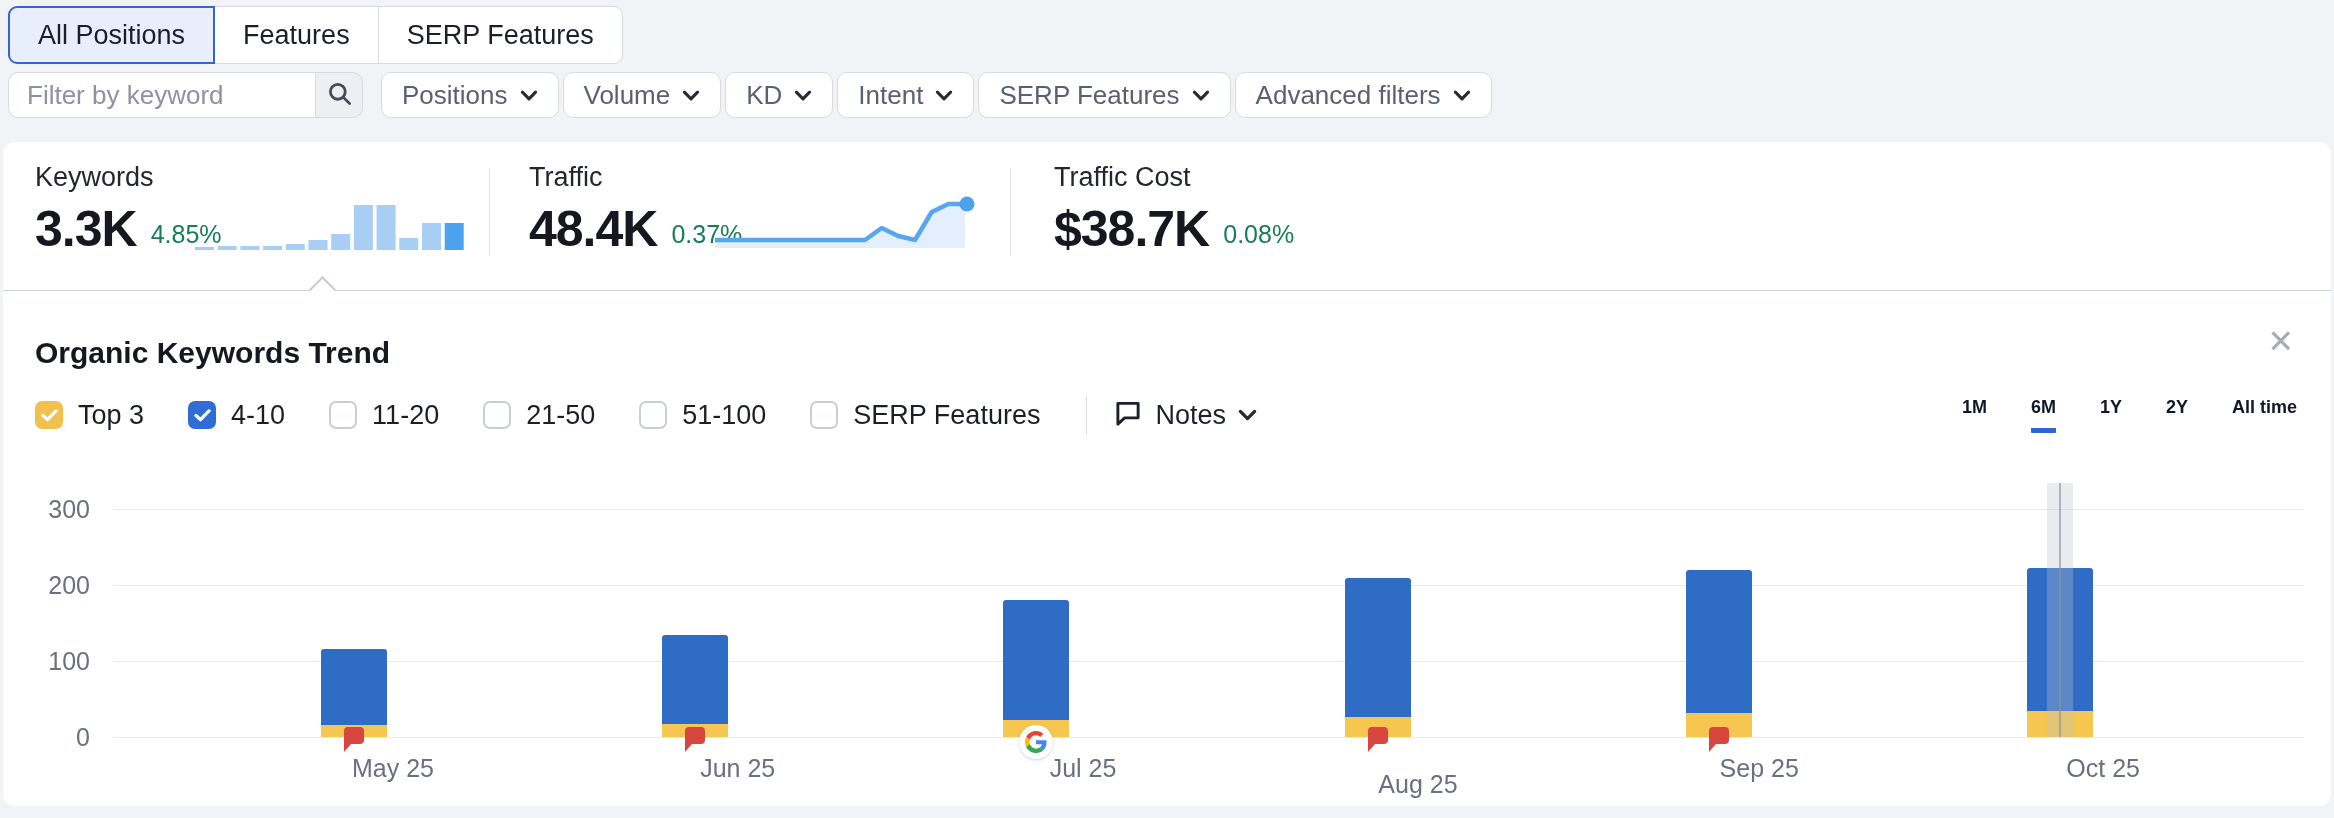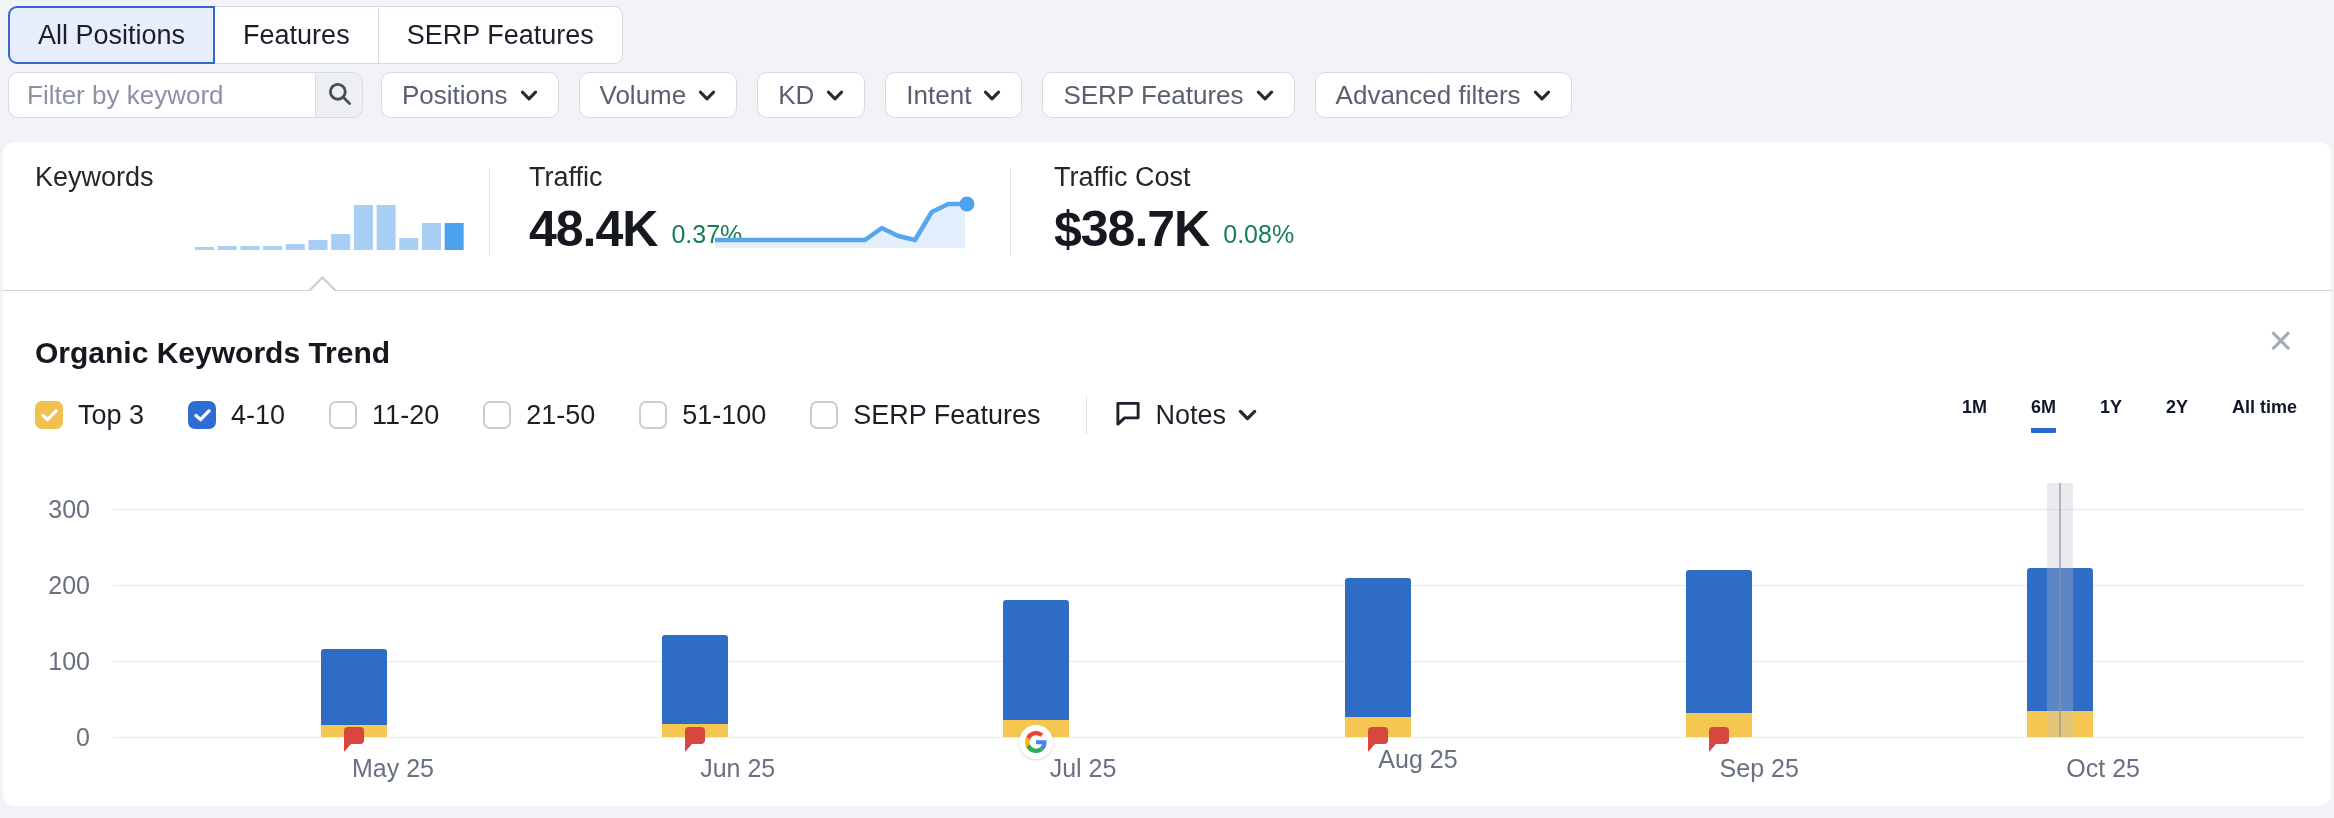--- a/index.html
+++ b/index.html
@@ -32,21 +32,21 @@
     width:307px; height:46px; border:1px solid #d6dae1; border-right:none;
     border-radius:10px 0 0 10px; padding:0 18px; font-size:26px; color:#30343f;
     font-family:inherit; background:#fff; outline:none;
   }
   .search-box input::placeholder { color:#8b92a3; }
   .search-btn {
     width:48px; height:46px; background:#edeff3; border:1px solid #d6dae1;
     border-radius:0 10px 10px 0; display:flex; align-items:center; justify-content:center;
     cursor:pointer;
   }
-  .dropdowns { display:flex; margin-left:18px; gap:20px; }
+  .dropdowns { display:flex; margin-left:18px; gap:4px; }
   .dd-btn {
     height:46px; background:#fff; border:1px solid #d6dae1; border-radius:10px;
     padding:0 20px; display:flex; align-items:center; gap:12px;
     font-size:26px; color:#596070; font-family:inherit; cursor:pointer;
   }
 
   
   .card {
     position:absolute; left:3px; right:3px; top:142px; bottom:12px;
     background:#fff; border-radius:12px;
@@ -181,20 +181,24 @@
           </svg>
         </span>
       </button>
     </div>
 </div>
 
 <div class="card">
 
   <div class="stat" style="left:32px;">
     <div class="stat-label">Keywords</div>
+    <div class="stat-valuerow">
+      <span class="stat-value">3.3K</span>
+      <span class="stat-change">4.85%</span>
+    </div>
   </div>
   <svg class="spark" style="left:192px;top:56px;" width="272" height="54" viewBox="0 0 272 54" id="kw-spark">
       <rect x="0.0" y="49" width="19" height="3" fill="#a8cef3"></rect>
       <rect x="22.7" y="48" width="19" height="4" fill="#a8cef3"></rect>
       <rect x="45.4" y="48" width="19" height="4" fill="#a8cef3"></rect>
       <rect x="68.1" y="48" width="19" height="4" fill="#a8cef3"></rect>
       <rect x="90.8" y="46" width="19" height="6" fill="#a8cef3"></rect>
       <rect x="113.5" y="42" width="19" height="10" fill="#a8cef3"></rect>
       <rect x="136.2" y="36" width="19" height="16" fill="#a8cef3"></rect>
       <rect x="158.9" y="7" width="19" height="45" fill="#a8cef3"></rect>
@@ -307,21 +311,21 @@
       <div class="bar-seg" style="left: 318px; width: 66px; top: 506.84px; height: 76px; background: rgb(47, 108, 198); border-radius: 3px 3px 0px 0px;"></div>
       <div class="xlabel" style="left: 271px; top: 612px;">May 25</div>
       <div class="bar-seg" style="left: 659.2px; width: 66px; top: 582.08px; height: 12.92px; background: rgb(245, 199, 80);"></div>
       <div class="bar-seg" style="left: 659.2px; width: 66px; top: 493.16px; height: 88.92px; background: rgb(47, 108, 198); border-radius: 3px 3px 0px 0px;"></div>
       <div class="xlabel" style="left: 612.2px; top: 612px;">Jun 25</div>
       <div class="bar-seg" style="left: 1000.4px; width: 66px; top: 577.52px; height: 17.48px; background: rgb(245, 199, 80);"></div>
       <div class="bar-seg" style="left: 1000.4px; width: 66px; top: 458.2px; height: 119.32px; background: rgb(47, 108, 198); border-radius: 3px 3px 0px 0px;"></div>
       <div class="xlabel" style="left: 953.4px; top: 612px;">Jul 25</div>
       <div class="bar-seg" style="left: 1341.6px; width: 66px; top: 575.24px; height: 19.76px; background: rgb(245, 199, 80);"></div>
       <div class="bar-seg" style="left: 1341.6px; width: 66px; top: 436.16px; height: 139.08px; background: rgb(47, 108, 198); border-radius: 3px 3px 0px 0px;"></div>
-      <div class="xlabel" style="left: 1294.6px; top: 603px;">Aug 25</div>
+      <div class="xlabel" style="left: 1294.6px; top: 628px;">Aug 25</div>
       <div class="bar-seg" style="left: 1682.8px; width: 66px; top: 571.44px; height: 23.56px; background: rgb(245, 199, 80);"></div>
       <div class="bar-seg" style="left: 1682.8px; width: 66px; top: 427.8px; height: 143.64px; background: rgb(47, 108, 198); border-radius: 3px 3px 0px 0px;"></div>
       <div class="xlabel" style="left: 1635.8px; top: 612px;">Sep 25</div>
       <div class="bar-seg" style="left: 2024px; width: 66px; top: 569.16px; height: 25.84px; background: rgb(245, 199, 80);"></div>
       <div class="bar-seg" style="left: 2024px; width: 66px; top: 426.28px; height: 142.88px; background: rgb(47, 108, 198); border-radius: 3px 3px 0px 0px;"></div>
       <div class="xlabel" style="left: 1977px; top: 612px;">Oct 25</div>
       <span class="marker" style="left: 338px; top: 583px;"><svg viewBox="0 0 26 28" width="26" height="28">
           <path d="M3 6 a4 4 0 0 1 4 -4 h12 a4 4 0 0 1 4 4 v9 a4 4 0 0 1 -4 4 h-9 l-7 8 z" fill="#d9453f"></path>
         </svg></span>
       <span class="marker" style="left: 679.2px; top: 583px;"><svg viewBox="0 0 26 28" width="26" height="28">

